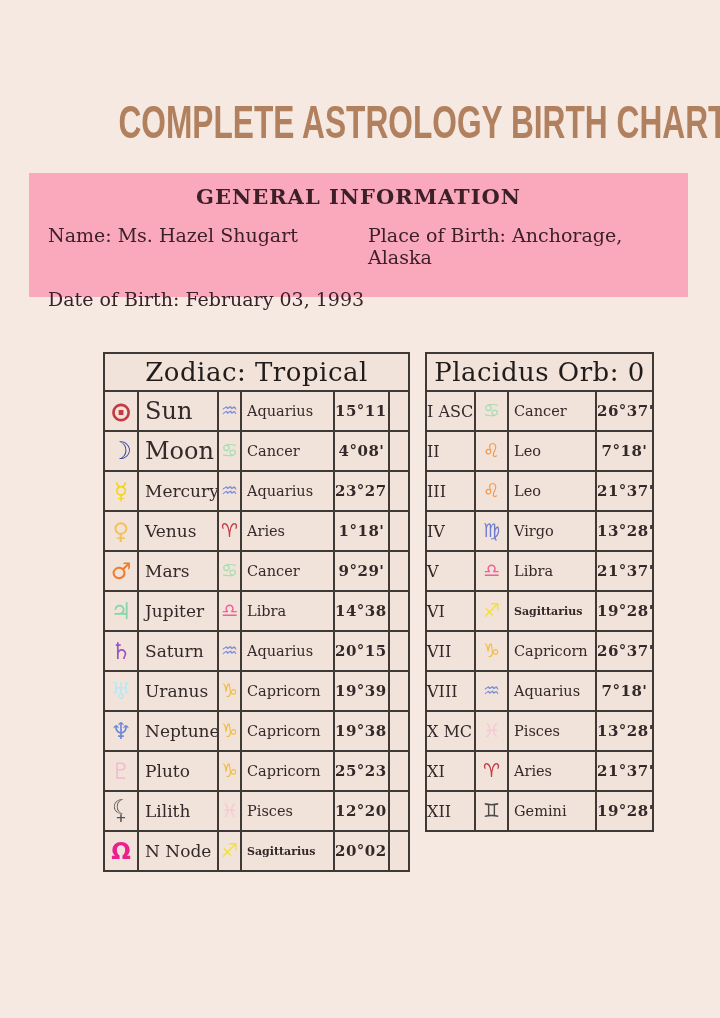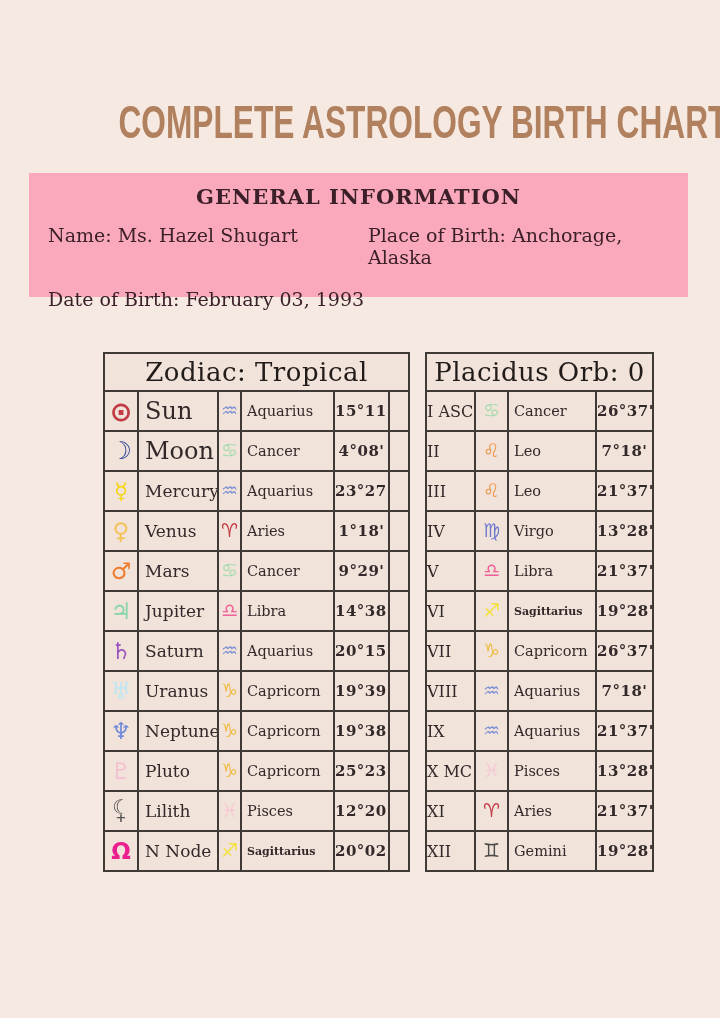--- a/index.html
+++ b/index.html
@@ -284,26 +284,20 @@
       <td class="c-deg">26°37'</td>
     </tr>
 
     <tr class="row">
       <td class="c-house">VIII</td>
       <td class="c-sicon"><span class="glyph s" style="color: rgb(123, 143, 214);">♒</span></td>
       <td class="c-sname">Aquarius</td>
       <td class="c-deg">7°18'</td>
     </tr>
 
-    <tr class="row">
-      <td class="c-house">IX</td>
-      <td class="c-sicon"><span class="glyph s" style="color: rgb(123, 143, 214);">♒</span></td>
-      <td class="c-sname">Aquarius</td>
-      <td class="c-deg">21°37'</td>
-    </tr>
 
     <tr class="row">
       <td class="c-house">X MC</td>
       <td class="c-sicon"><span class="glyph s" style="color: rgb(246, 201, 213);">♓</span></td>
       <td class="c-sname">Pisces</td>
       <td class="c-deg">13°28'</td>
     </tr>
 
     <tr class="row">
       <td class="c-house">XI</td>

